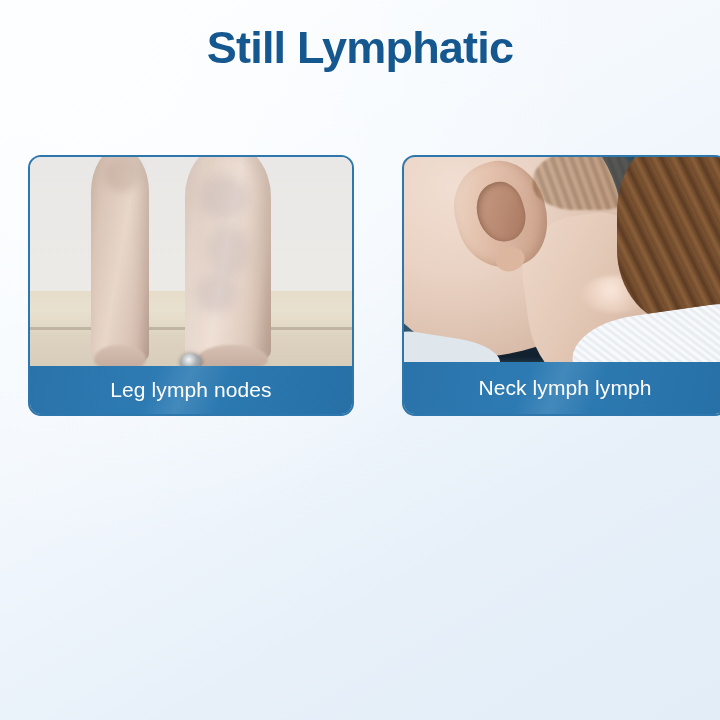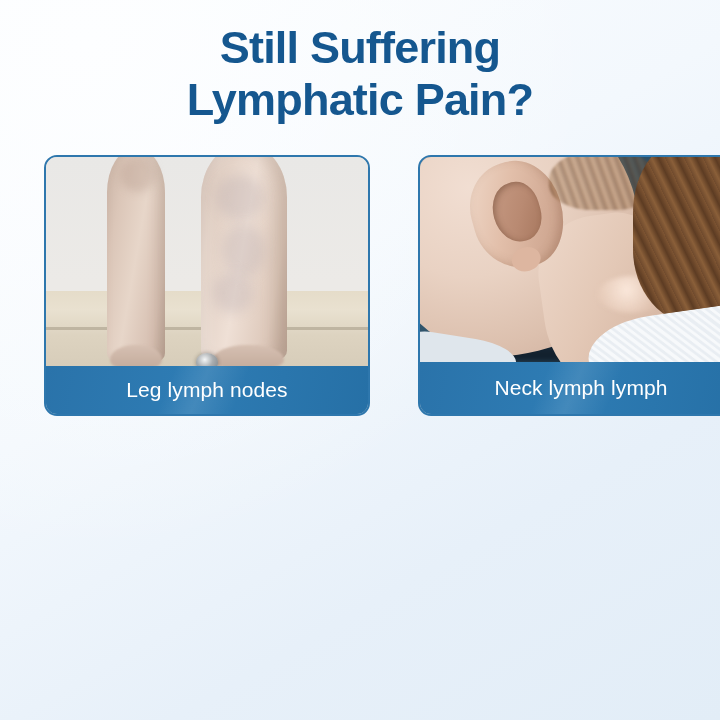--- a/index.html
+++ b/index.html
@@ -29,21 +29,21 @@
     font-weight:700;
     font-size:45px;
     line-height:1.15;
     letter-spacing:-0.8px;
     text-rendering:optimizeLegibility;
   }
 
   
   .grid {
     position:absolute;
-    left:44px;
+    left:28px;
     top:155px;
     width:666px;
     height:531px;
     display:grid;
     grid-template-columns:326px 326px;
     grid-template-rows:261px 261px;
     column-gap:14px;
     row-gap:9px;
     gap:48px;
   }
@@ -337,22 +337,21 @@
   .ph-armpit .bgstrip{
     position:absolute; left:-4%; top:-4%; width:26%; height:108%;
     background:linear-gradient(100deg, rgba(120,145,158,.55), rgba(150,172,180,.25));
     filter:blur(5px);
   }
 </style>
 </head>
 <body>
 
 <div class="title-block">
-  <span class="title-line">Still Suffering</span>
-  <span class="title-line">Lymphatic Pain?</span>
+  <span class="title-line">Still Lymphatic</span>
 </div>
 
 <div class="grid">
 
   <div class="card r1">
     <div class="photo ph-legs">
       <div class="floor"></div>
       <div class="baseline"></div>
       <div class="legL">
         <div class="knee"></div>

